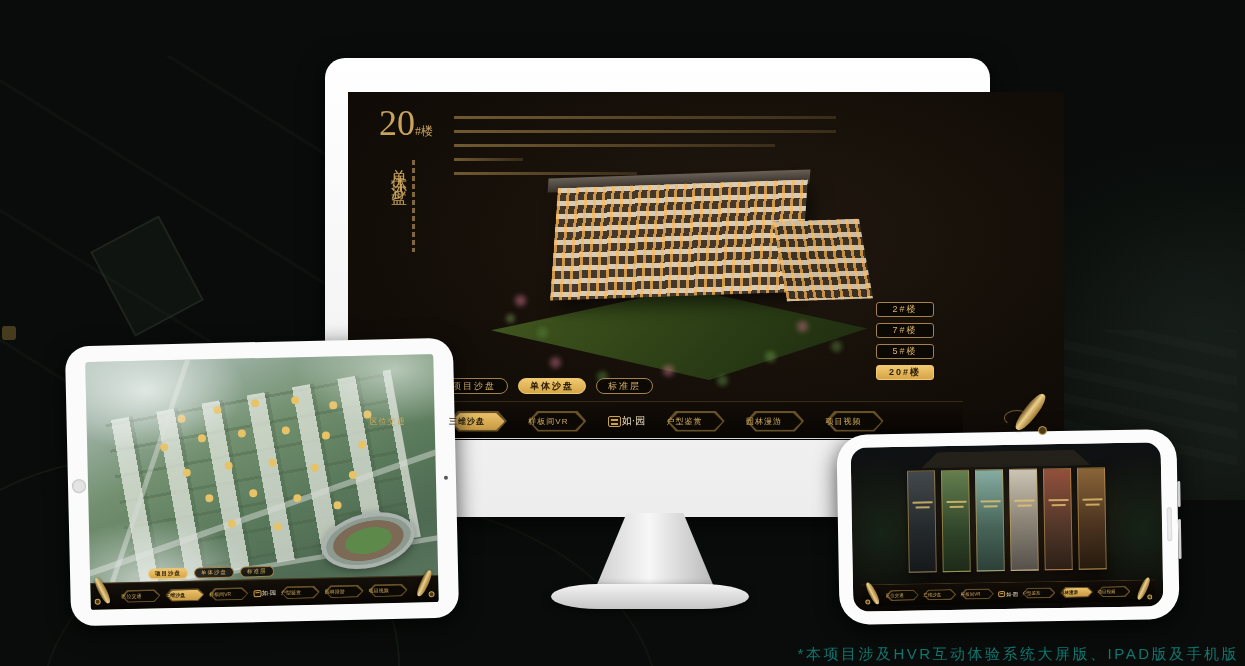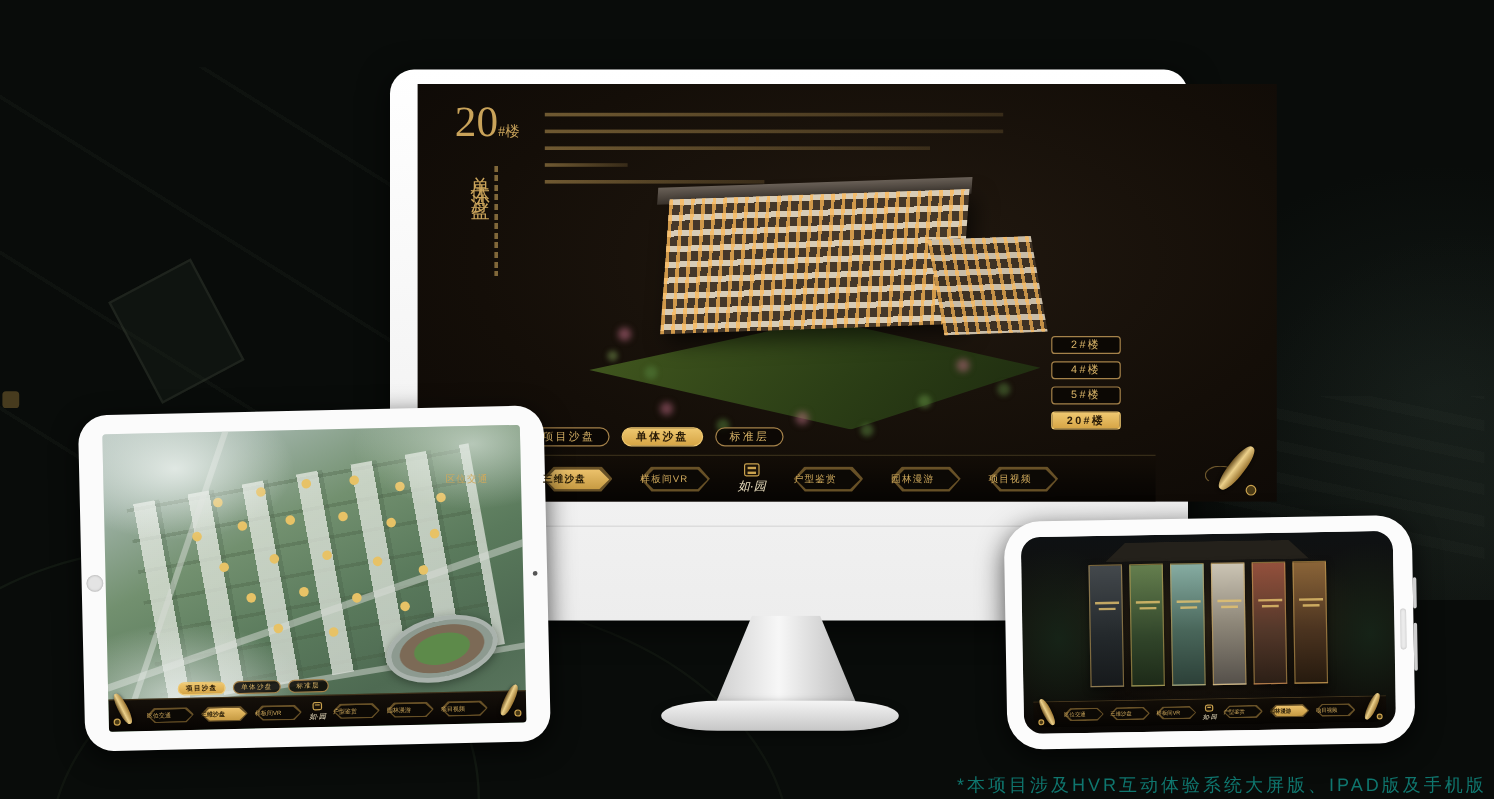--- a/index.html
+++ b/index.html
@@ -37,37 +37,37 @@
   .nav-item { position:relative; display:flex; align-items:center; }
   .nav-item::before { content:""; position:absolute; inset:0;
     clip-path: polygon(0 50%, 16% 0, 84% 0, 100% 50%, 84% 100%, 16% 100%); background:#7e6330; opacity:.8; }
   .nav-item::after { content:""; position:absolute; inset:0;
     clip-path: polygon(0 50%, 16% 0, 84% 0, 100% 50%, 84% 100%, 16% 100%);
     transform:scale(.92,.8); background:#0c0905; }
   .nav-item b { position:relative; z-index:1; font-weight:normal; color:#cfa95c; letter-spacing:1px; }
   .nav-item.on::after { background:linear-gradient(#ecc26c,#c69a42); }
   .nav-item.on b { color:#241a06; font-weight:bold; }
 
-  .nav-logo { position:relative; z-index:1; display:flex; flex-direction:column; align-items:center; gap:1px;font-style:italic; }
+  .nav-logo { position:relative; z-index:1; display:flex; flex-direction:row; align-items:center; gap:1px; }
   .nav-logo .seal { border:1px solid #caa24e; background:#1a1208; border-radius:2px; }
   .nav-logo .seal i { display:block; background:#caa24e; }
   .nav-logo b { color:#ece0c0; font-weight:normal; }
 
   .scroll-orn { position:absolute; }
   .scroll-orn .bar { position:absolute; border-radius:45%;
     background:linear-gradient(90deg,#6d5222,#ecd08a 42%,#9a7430); box-shadow:0 1px 3px rgba(0,0,0,.7); }
   .scroll-orn .cap { position:absolute; border-radius:50%; background:#4a3a16; border:1px solid #caa24e; }
   .scroll-orn .curl { position:absolute; border:1px solid rgba(200,160,80,.5); border-radius:50%;
     border-right-color:transparent; border-bottom-color:transparent; }
 
   
   .monitor { position:absolute; left:325px; top:58px; width:665px; height:459px;
     background:linear-gradient(#ffffff,#ededed); border-radius:20px; box-shadow:0 6px 26px rgba(0,0,0,.65); }
   .monitor .seam { position:absolute; left:0; right:0; top:380px; height:1px; background:#d8d8d8; }
-  .m-screen { position:absolute; left:23px; top:12px; width:716px; height:348px; background:#150f09; overflow:hidden;
+  .m-screen { position:absolute; left:23px; top:34px; width:716px; height:348px; background:#150f09; overflow:hidden;
     background:radial-gradient(ellipse at 55% 42%, #221910 0%, #140e08 62%, #0d0906 100%);padding-left:12px; }
   .stand-neck { position:absolute; left:596px; top:513px; width:118px; height:74px;
     clip-path:polygon(26% 0, 74% 0, 100% 100%, 0 100%);
     background:linear-gradient(90deg,#cfcfcf,#f7f7f7 45%,#b9b9b9); }
   .stand-base { position:absolute; left:551px; top:584px; width:198px; height:25px; border-radius:60px/16px;
     background:linear-gradient(#f4f4f4,#c6c6c6); box-shadow:0 3px 8px rgba(0,0,0,.5); }
 
   
   .m-num { position:absolute; left:31px; top:10px; color:#c9a35a; font-family:"Liberation Serif", serif; }
   .m-num .n { font-size:36px; }
@@ -232,21 +232,21 @@
       </div>
 
       <div class="m-platform"></div>
       <div class="m-trees"></div>
       <div class="m-bldg-roof"></div>
       <div class="m-bldg"></div>
       <div class="m-bldg-wing"></div>
 
       <div class="floor-btns">
         <span class="pill">2#楼</span>
-        <span class="pill">4#楼</span>
+        <span class="pill">7#楼</span>
         <span class="pill">5#楼</span>
         <span class="pill on">20#楼</span>
       </div>
 
       <div class="m-subtabs">
         <span class="pill">项目沙盘</span>
         <span class="pill on">单体沙盘</span>
         <span class="pill">标准层</span>
       </div>
 

